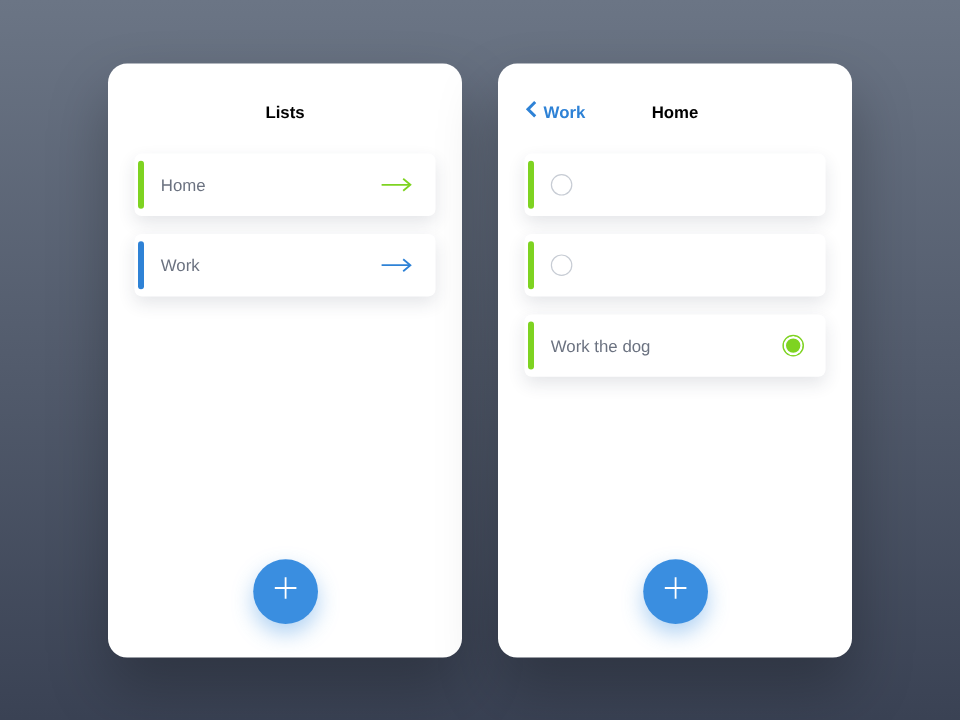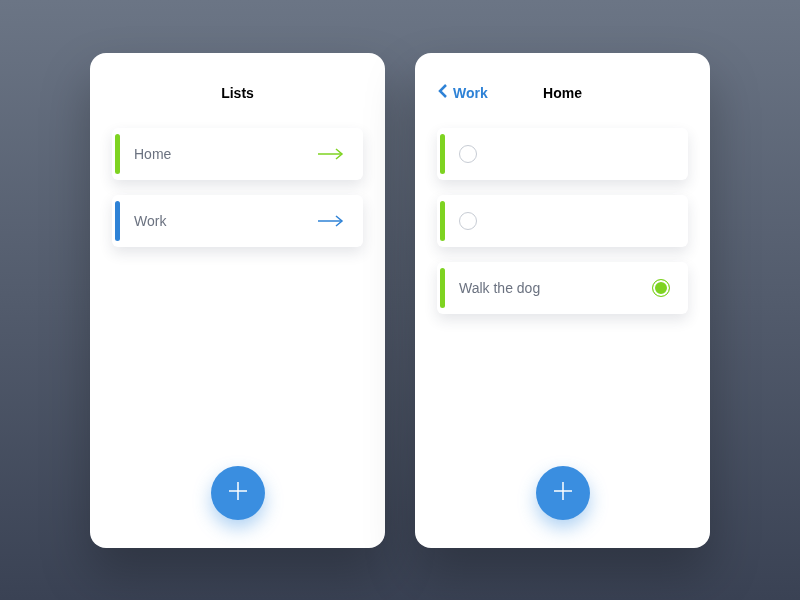--- a/index.html
+++ b/index.html
@@ -161,21 +161,21 @@
     <div class="card">
       <div class="accent" style="background:#7ed321"></div>
       <div class="check-circle"></div>
     </div>
     <div class="card">
       <div class="accent" style="background:#7ed321"></div>
       <div class="check-circle"></div>
     </div>
     <div class="card">
       <div class="accent" style="background:#7ed321"></div>
-      <div class="card-label">Walk the dog</div>
+      <div class="card-label">Work the dog</div>
       <div class="check-circle filled"></div>
     </div>
   </div>
   <div class="fab">
     <span>
       <svg viewBox="0 0 22 22">
           <line x1="11" y1="2" x2="11" y2="20" stroke="#fff" stroke-width="1.5"></line>
           <line x1="2" y1="11" x2="20" y2="11" stroke="#fff" stroke-width="1.5"></line>
         </svg>
     </span>

